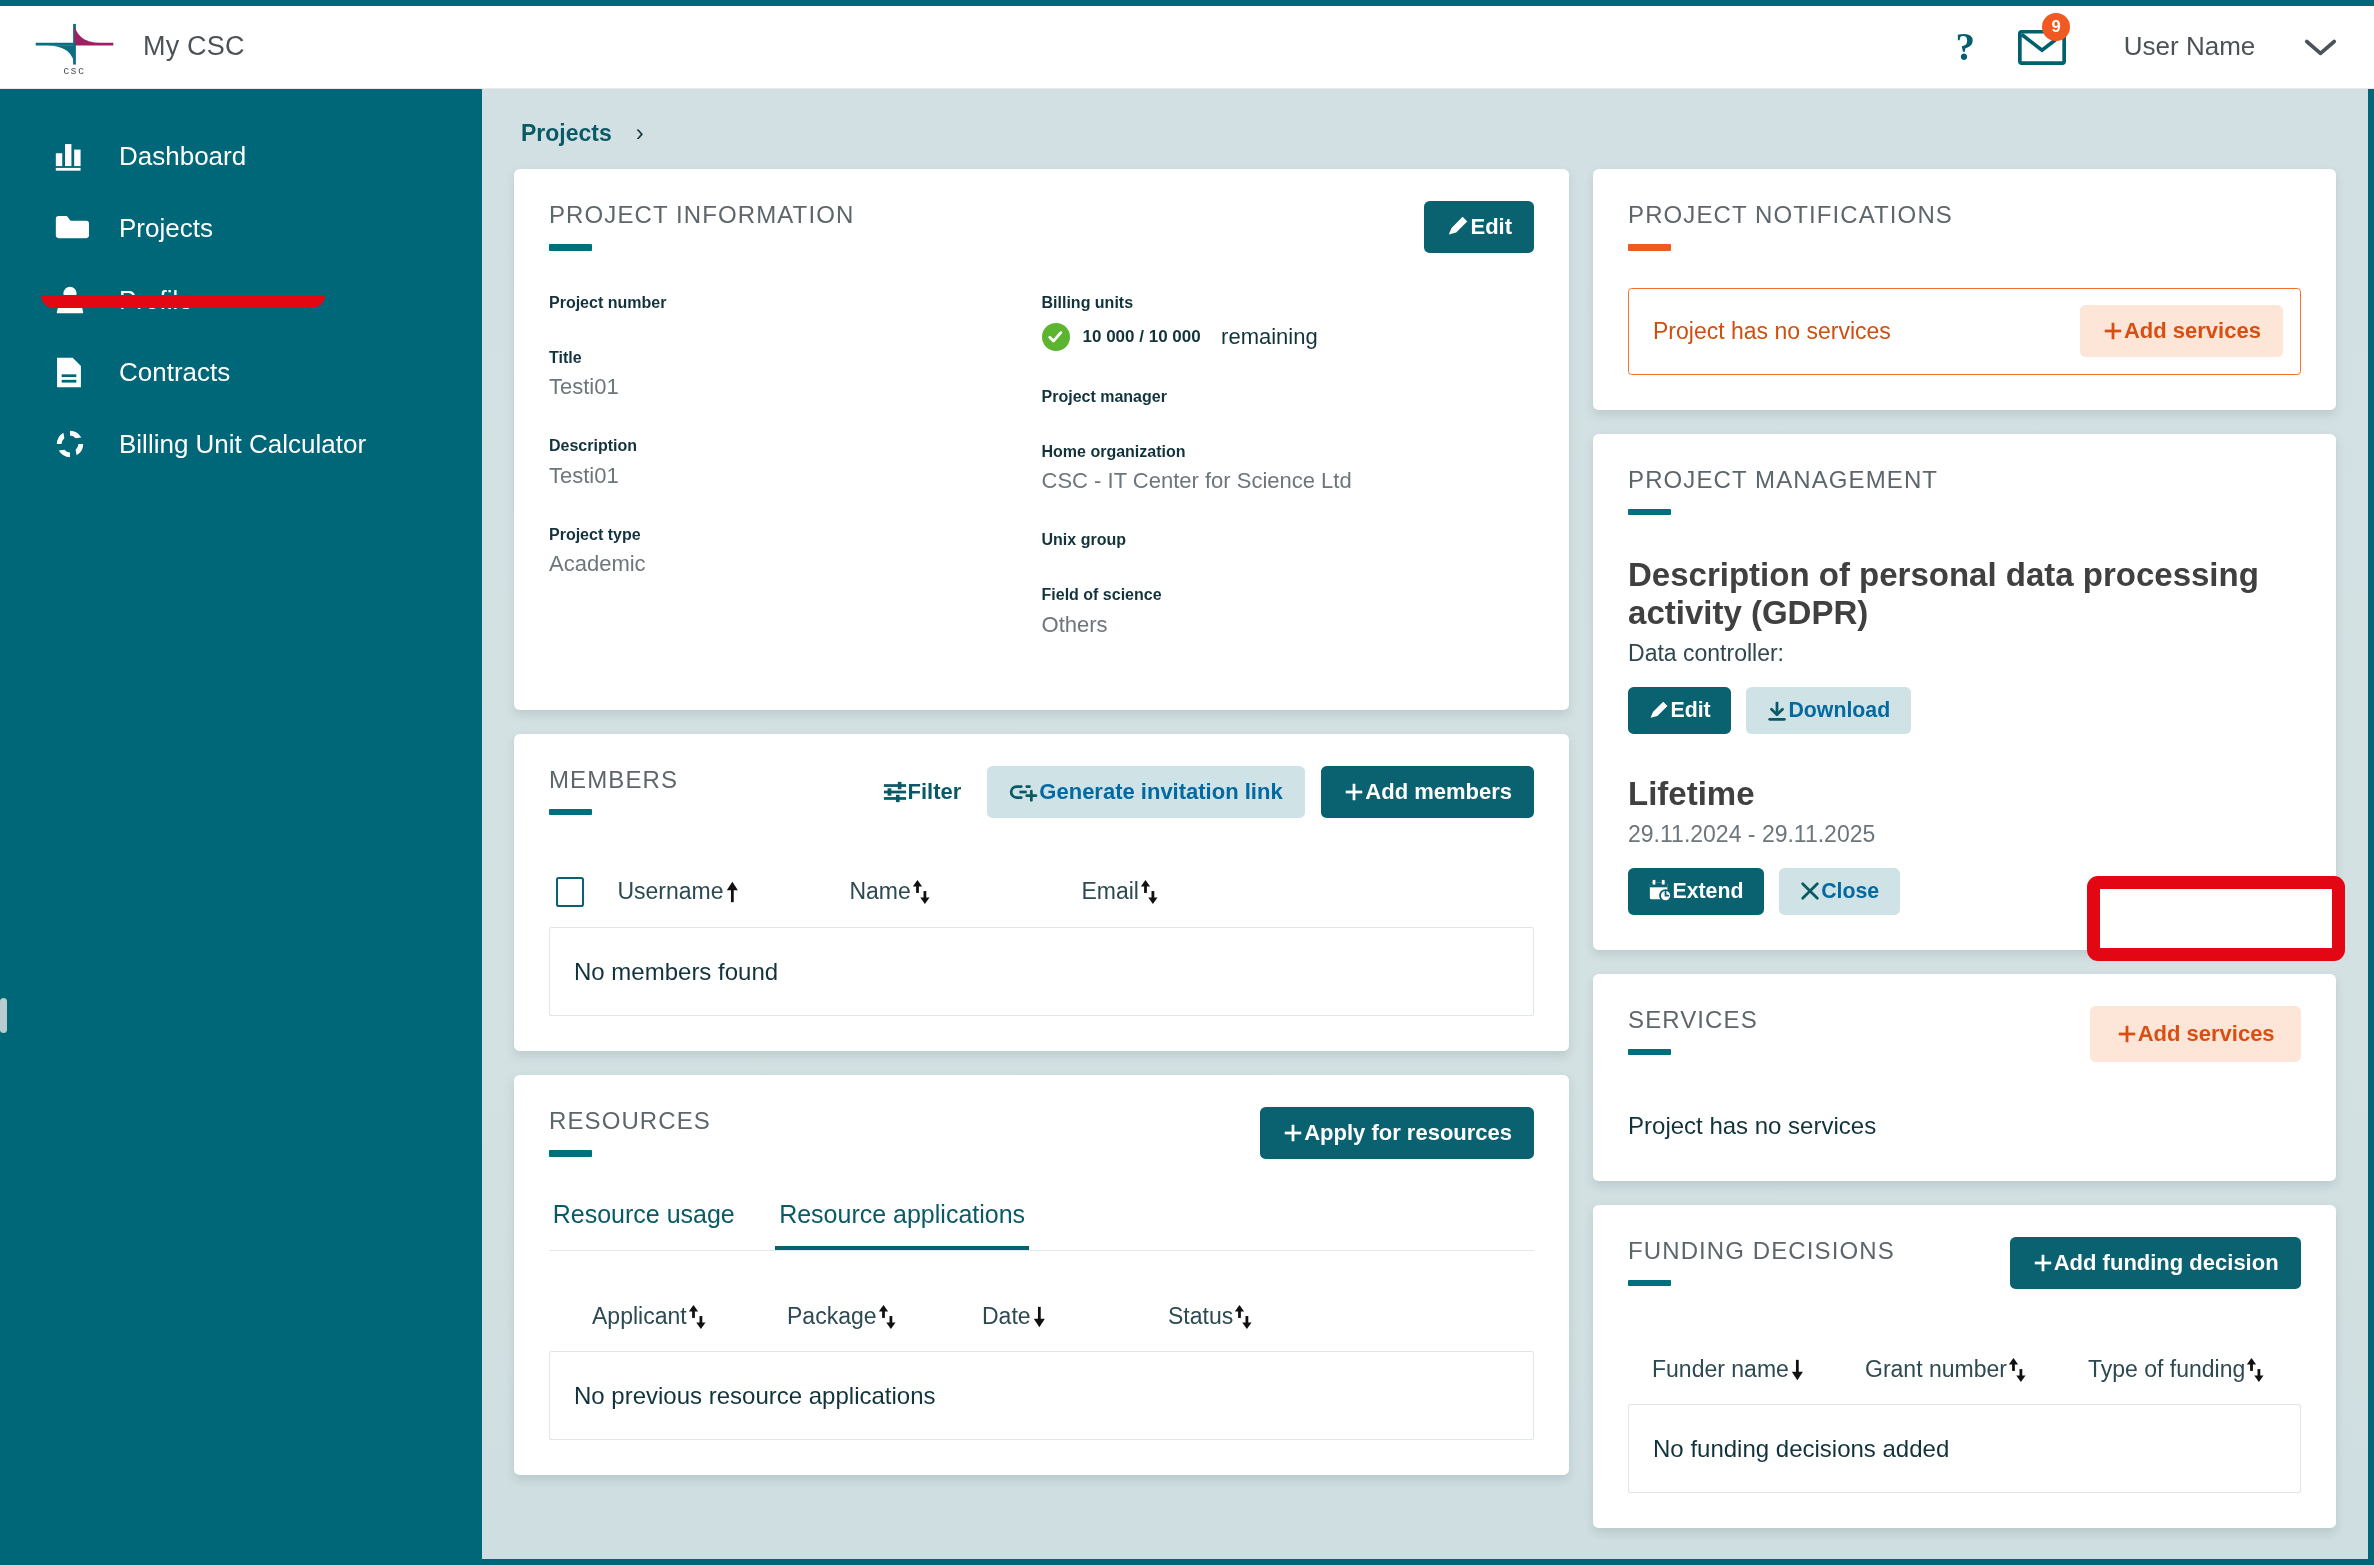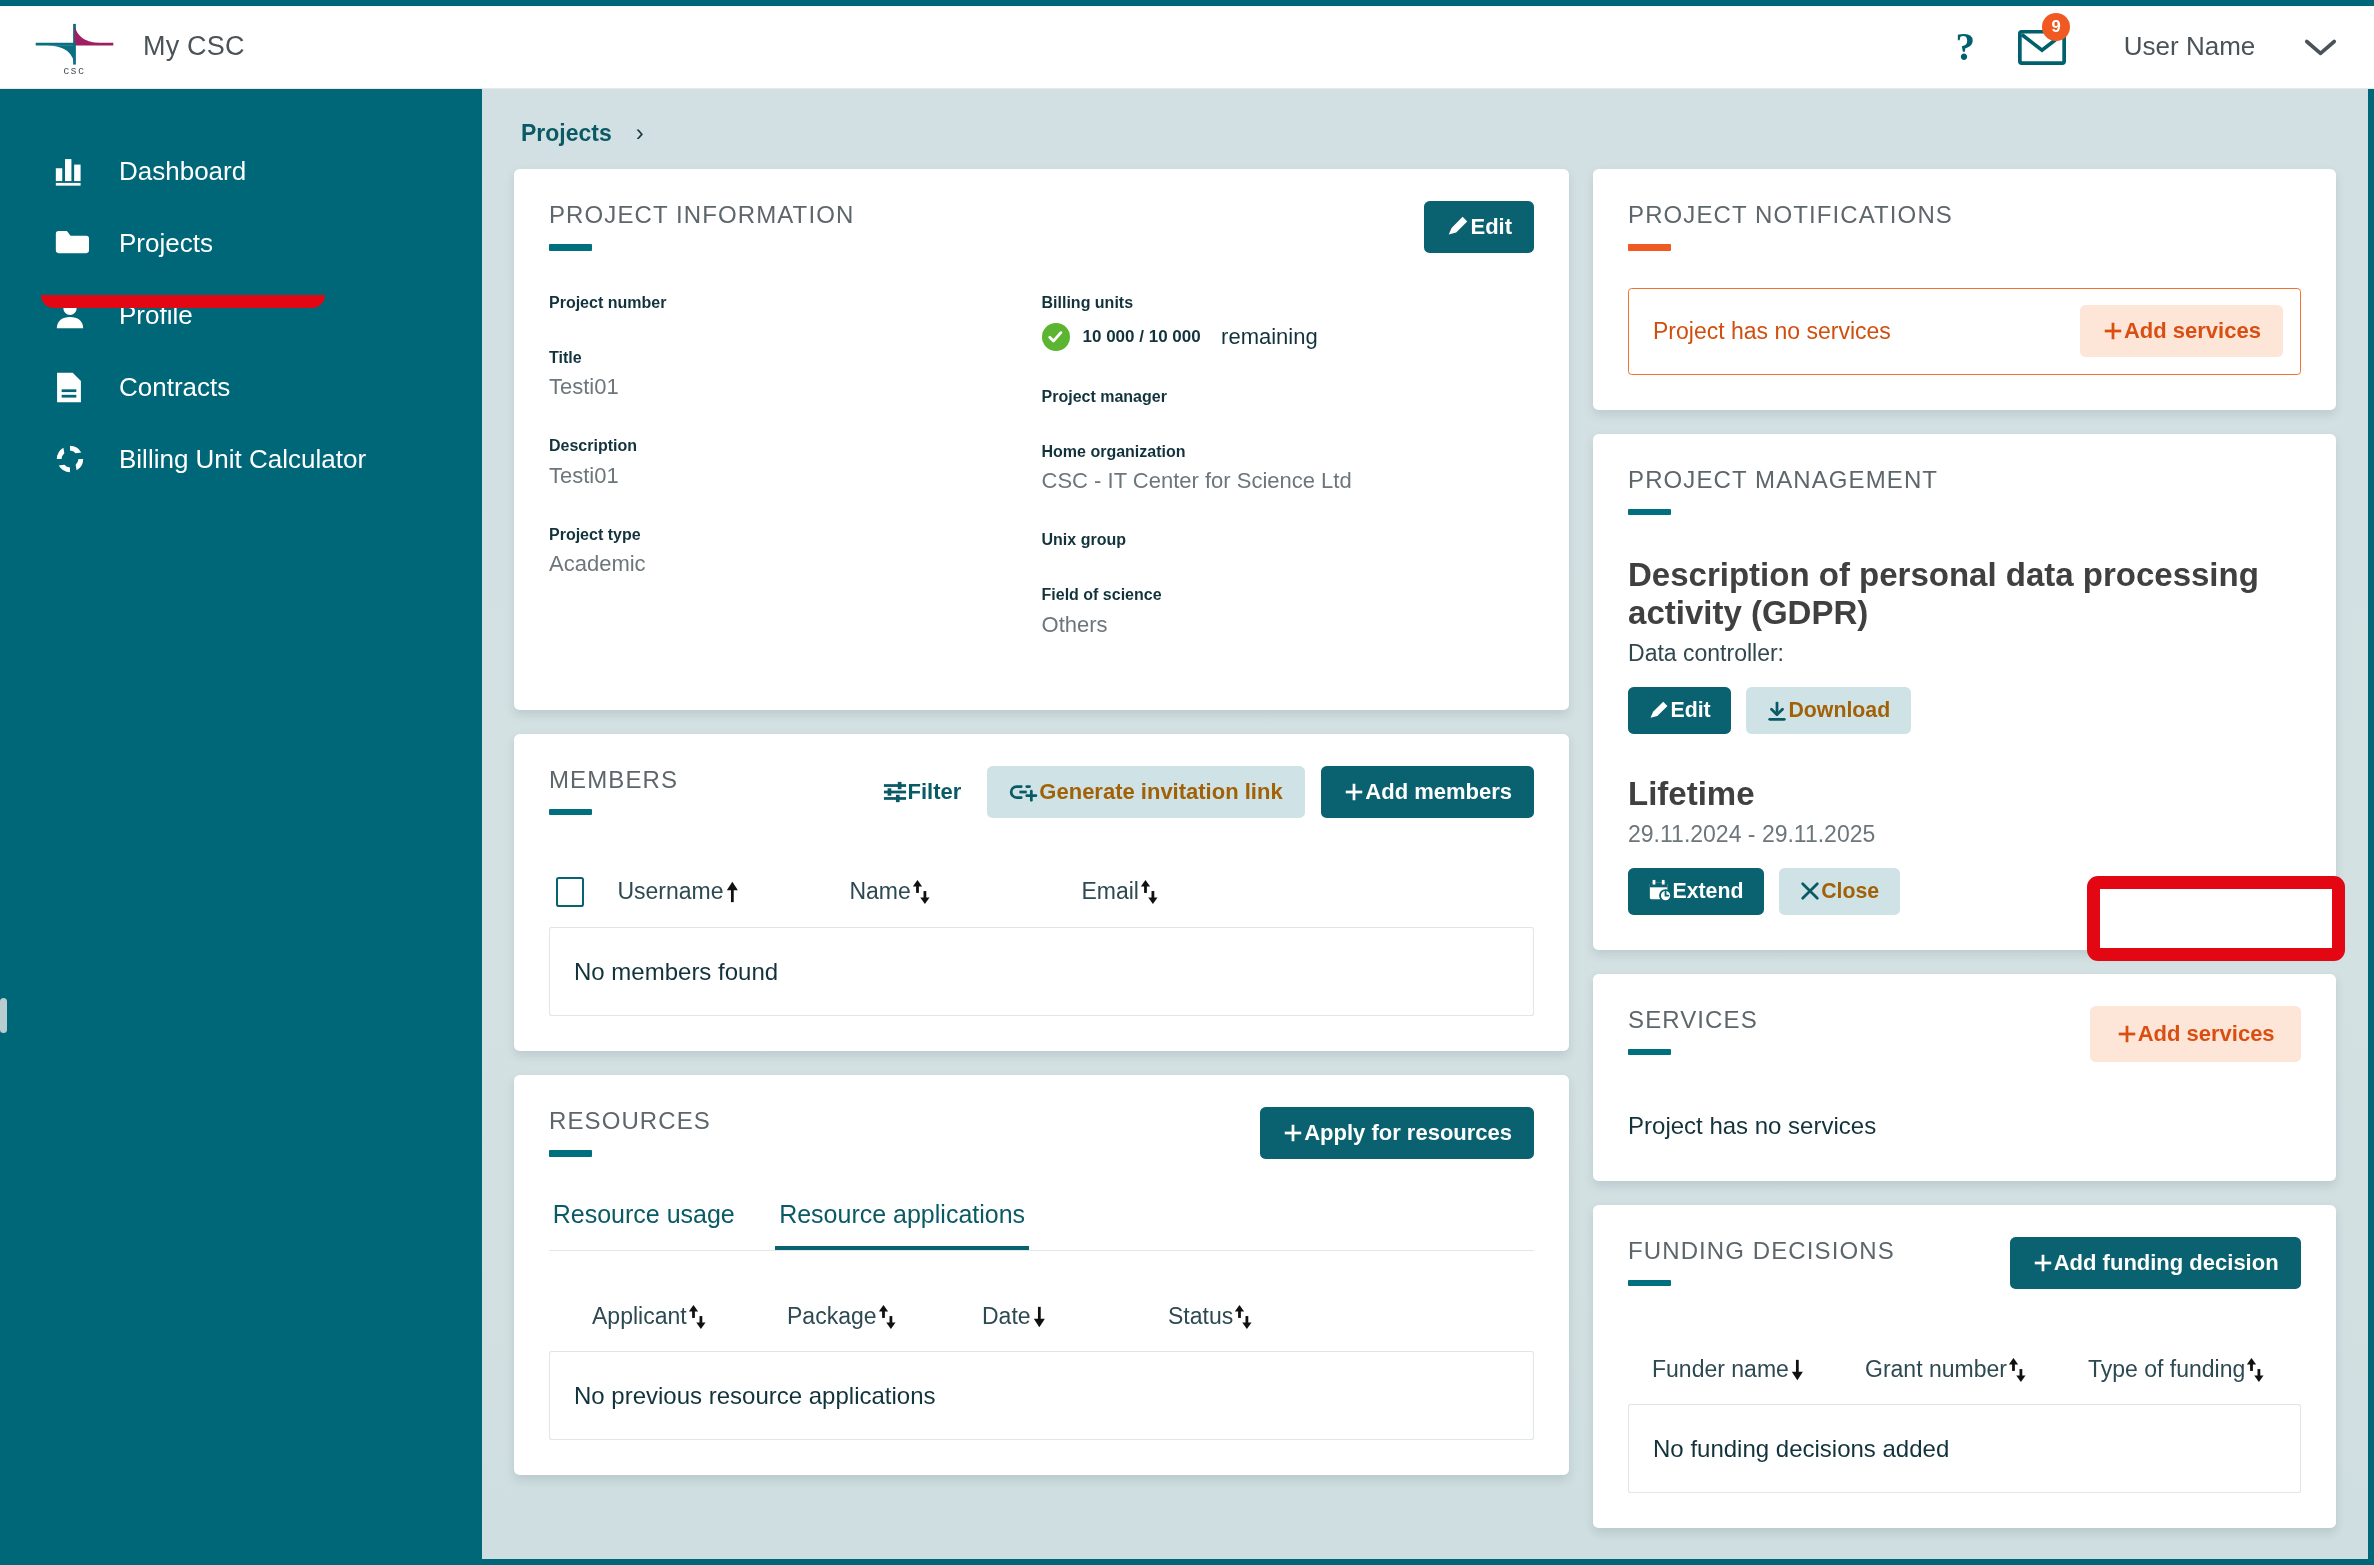--- a/index.html
+++ b/index.html
@@ -46,21 +46,21 @@
   }
   .username {
     font-size: 26px; color: #4b5358; margin-left: 37px; white-space: nowrap;
   }
   .chev { margin-left: 48px; margin-right: 3.7px; }
 
   
   .sidebar {
     position: absolute; left: 0; top: 89px; width: 482px; bottom: 7.4px;
     background: #006778;
-    padding-top: 46px;
+    padding-top: 31px;
   }
   .nav-item {
     display: flex; align-items: center;
     height: 72px; padding-left: 54px;
     color: #ffffff; font-size: 26px;
     position: relative;
   }
   .nav-icon { width: 37px; height: 32px; margin-right: 28px; display:flex; align-items:center; }
   .nav-label { white-space: nowrap; }
   .annot-underline {
@@ -108,21 +108,21 @@
 
   
   .btn {
     display: inline-flex; align-items: center; justify-content: center;
     border: none; border-radius: 5.6px;
     font-size: 22px; font-weight: 700; cursor: pointer;
     padding: 13px 22px; font-family: "Liberation Sans", sans-serif;
     white-space: nowrap;
   }
   .btn-primary { background: #0a6170; color: #fff; }
-  .btn-soft { background: #cfe2e5; color: #a16207; }
+  .btn-soft { background: #cfe2e5; color: #0369a1; }
   .btn-ghost { background: transparent; color: #0a5a66; padding-left: 3.7px; padding-right: 9.3px;}
   .btn-orange-soft { background: #fde5d8; color: #d94f12; }
   .btn-sm { font-size: 21.3px; padding: 11px 20.4px; }
 
   
   .pi-grid { display: flex; margin-top: 41px; }
   .pi-col { width: 50%; }
   .field { margin-bottom: 37px; }
   .field-label { font-size: 16px; font-weight: 700; color: #12333c; }
   .field-value { font-size: 22px; color: #6d767b; margin-top: 7.4px; }

